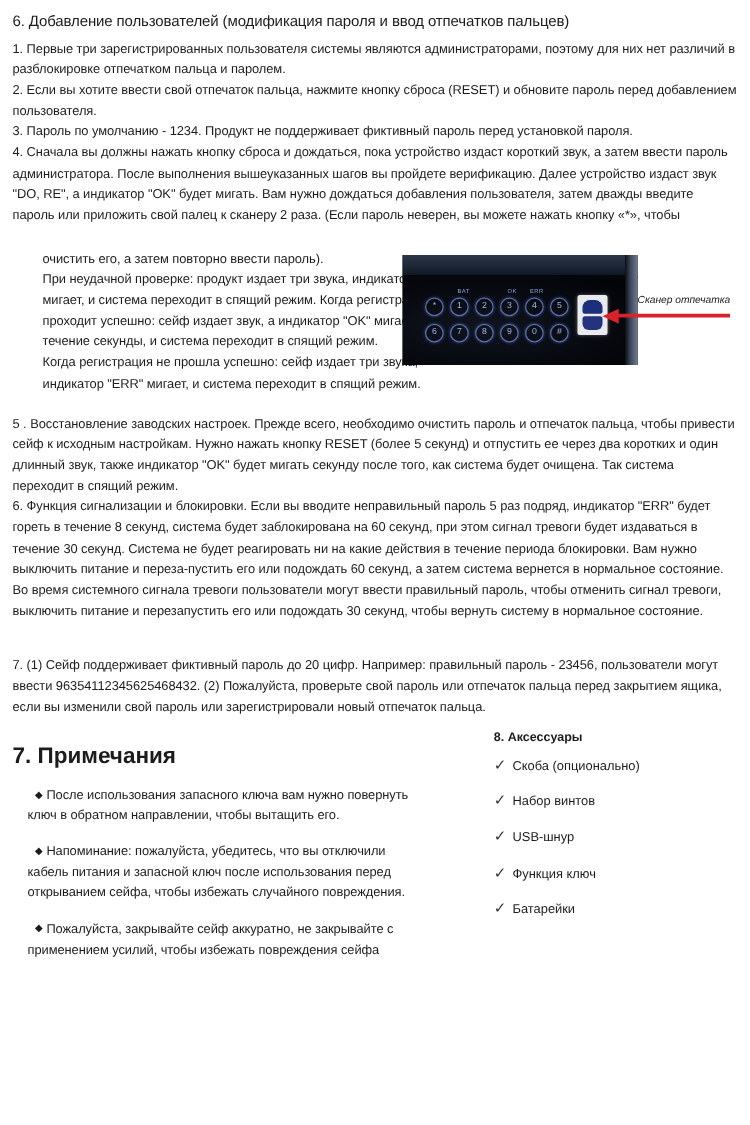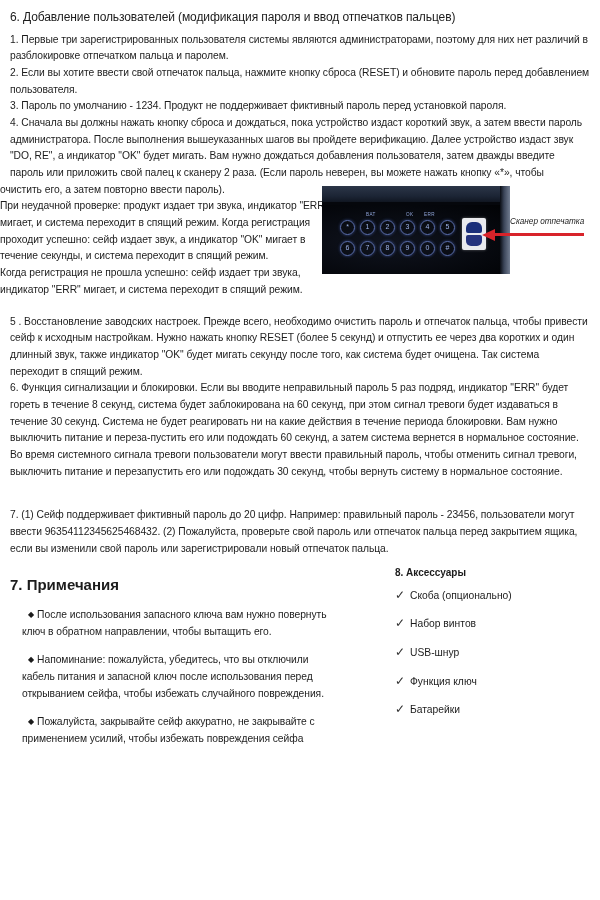--- a/index.html
+++ b/index.html
@@ -29,34 +29,36 @@
     padding: 0 10px;
   }
   h2.section-title {
     font-size: 12px;
     font-weight: normal;
     margin: 10px 0 6px 0;
     line-height: 1.3;
     letter-spacing: -0.1px;
   }
   h3.sub-title {
-    font-size: 15px;
+    font-size: 18px;
     font-weight: bold;
     margin: 10px 0 2px 0;
     line-height: 1.3;
   }
   p.para {
     margin: 0;
     text-align: left;
     letter-spacing: -0.05px;
   }
   p.para.gap {
     margin-top: 27px;
   }
   .indent-block {
+    padding-left: 34px;
+    margin-top: 18px;
   }
   
   .wrap-zone {
     position: relative;
     min-height: 118px;
   }
   .device-figure {
     position: absolute;
     right: 10px;
     top: 4px;

